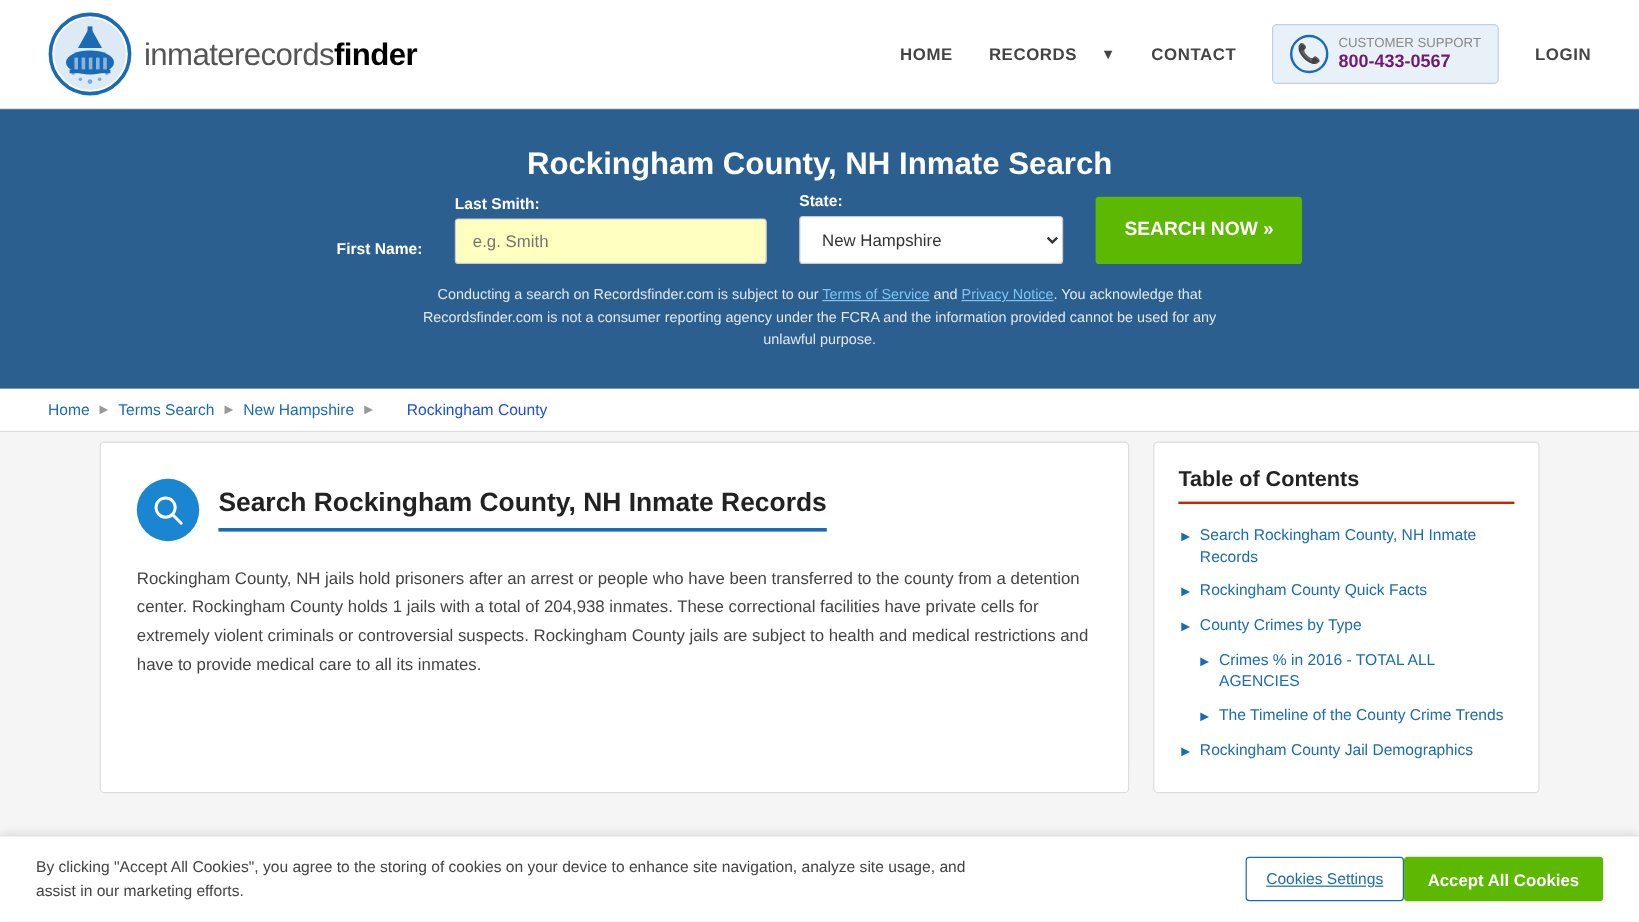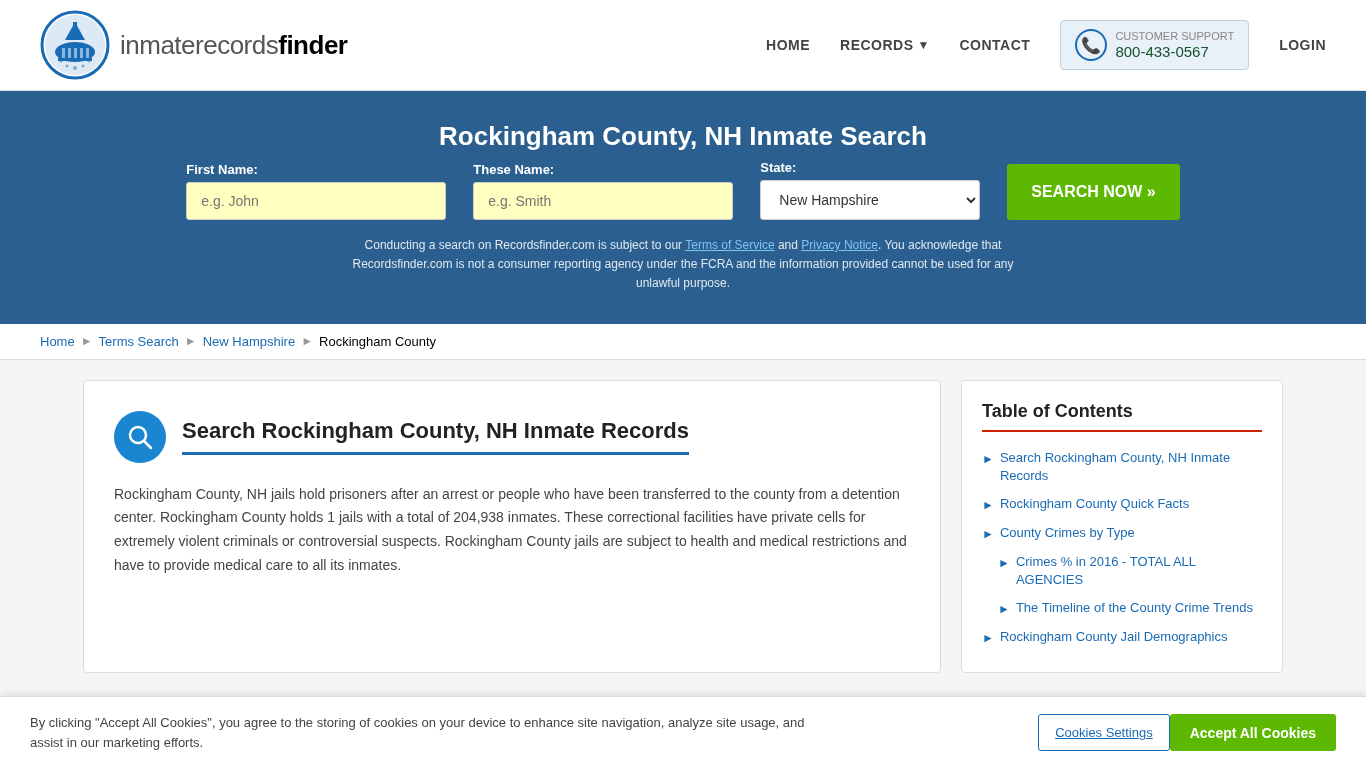--- a/index.html
+++ b/index.html
@@ -33,42 +33,42 @@
       font-weight: 700;
       color: #444;
       text-transform: uppercase;
       letter-spacing: 0.5px;
       cursor: pointer;
       text-decoration: none;
     }
     #records-nav {
       display: flex;
       align-items: center;
-      gap: 4px;
+      gap: 20px;
       justify-content: space-between;
     }
     #customer-support {
       background: #e8f0f8;
       border: 1px solid #c0d0e0;
       border-radius: 4px;
       padding: 8px 14px;
       display: flex;
       align-items: center;
       gap: 8px;
     }
     #support-text {
       font-size: 11px;
       color: #888;
       text-transform: uppercase;
       line-height: 1.2;
     }
     #support-number {
       font-size: 15px;
-      font-weight: 400;
-      color: #14532d;
+      font-weight: 700;
+      color: #701a75;
     }
 
     
     #search-banner {
       background: #2a5f8f;
       padding: 30px 40px;
       text-align: center;
     }
     #banner-title {
       color: #fff;
@@ -150,27 +150,28 @@
     .bc-link {
       color: #1a6bb5;
       text-decoration: none;
       cursor: pointer;
     }
     .bc-separator {
       color: #999;
       font-size: 12px;
     }
     .bc-current {
-      color: #000000;
+      color: #1d4ed8;
+      margin-left: 20px;
     }
 
     
     #main-content {
       max-width: 1280px;
-      margin: 20px auto;
+      margin: 8px auto;
       padding: 0 40px;
       display: flex;
       gap: 20px;
     }
 
     
     #article {
       flex: 1;
       background: #fff;
       border: 1px solid #ddd;
@@ -353,24 +354,23 @@
     </div>
     <a class="nav-item">LOGIN</a>
   </div>
 </div>
 
 <div id="search-banner">
   <h1 id="banner-title">Rockingham County, NH Inmate Search</h1>
   <div id="search-form">
     <div class="form-group">
       <label class="form-label">First Name:</label>
-      <input class="form-input" type="text" placeholder="e.g. John" style="">
     </div>
     <div class="form-group">
-      <label class="form-label">These Name:</label>
+      <label class="form-label">Last Smith:</label>
       <input class="form-input" type="text" placeholder="e.g. Smith" style="">
     </div>
     <div class="form-group">
       <label class="form-label">State:</label>
       <select id="state-select">
         <option>New Hampshire</option>
         <option>Alabama</option>
         <option>Alaska</option>
         <option>Arizona</option>
         <option>California</option>

